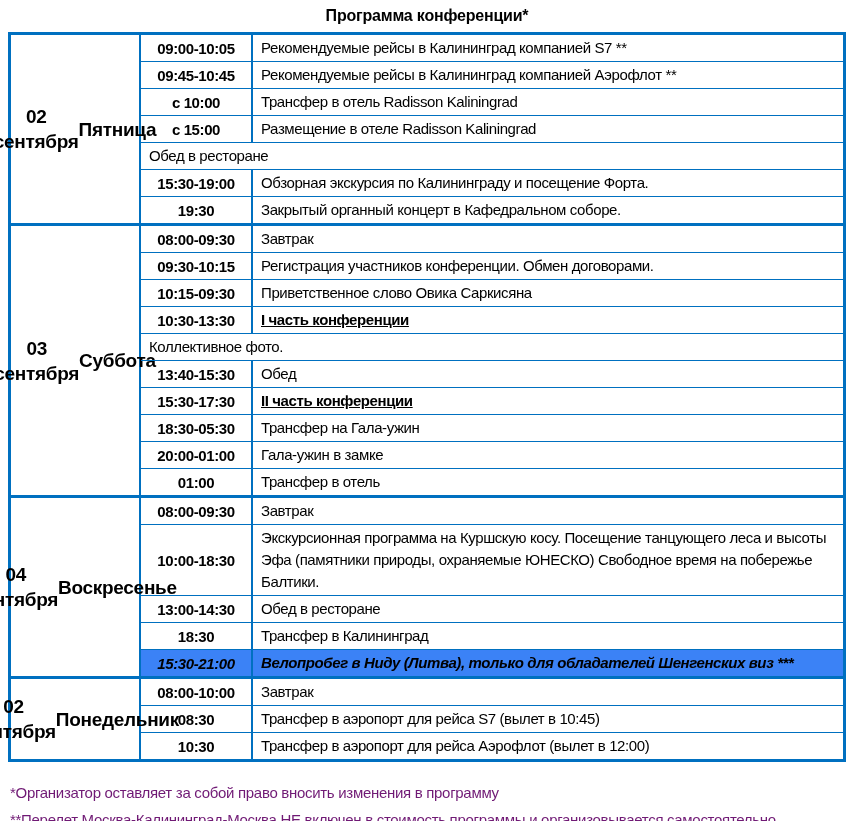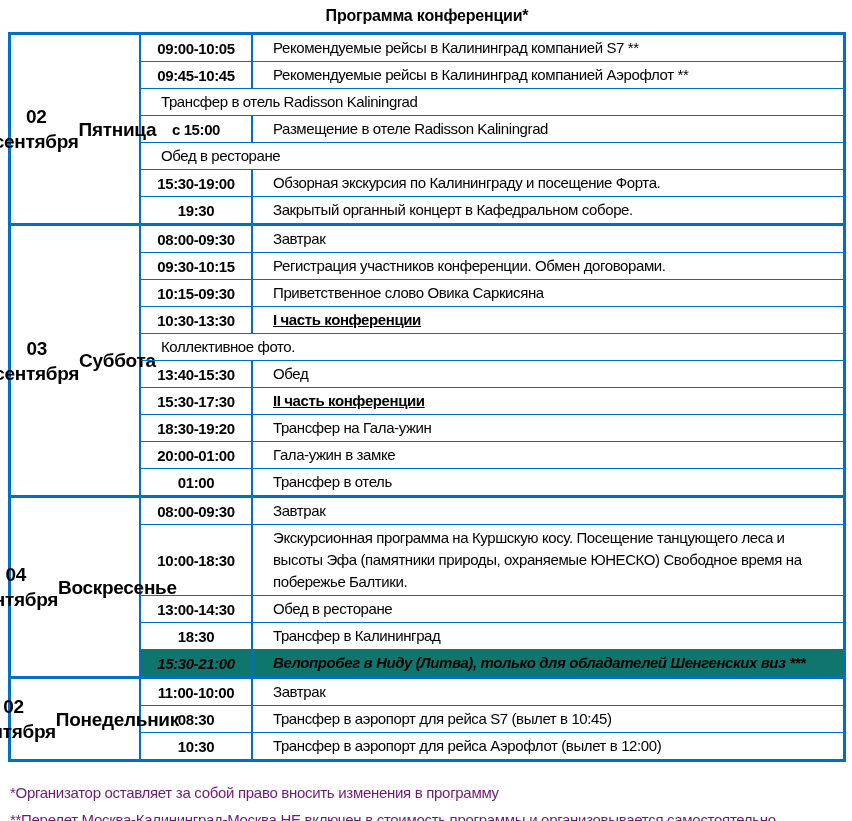--- a/index.html
+++ b/index.html
@@ -56,31 +56,31 @@
     font-weight: bold;
     font-size: 15px;
     letter-spacing: -0.4px;
     min-height: 26px;
     padding: 1px 2px;
   }
   .desc-cell {
     flex: 1;
     display: flex;
     align-items: center;
-    padding: 2px 20px;
+    padding: 2px 8px;
     font-size: 15px;
     letter-spacing: -0.4px;
     line-height: 22px;
     min-height: 26px;
   }
   .row.tall .desc-cell { min-height: 70px; }
   .row.underline .desc-cell { font-weight: bold; text-decoration: underline; }
   .row.highlight .time-cell,
   .row.highlight .desc-cell {
-    background: #0f766e;
+    background: #3b82f6;
     font-weight: bold;
     font-style: italic;
   }
 
   .footnotes { margin-top: 17px; padding-left: 2px; }
   .footnote {
     font-size: 15px;
     letter-spacing: -0.3px;
     line-height: 27px;
     color: #701a75;
@@ -101,20 +101,21 @@
         <div class="rows">
           <div class="row">
             <div class="time-cell">09:00-10:05</div>
             <div class="desc-cell">Рекомендуемые рейсы в Калининград компанией S7 **</div>
           </div>
           <div class="row">
             <div class="time-cell">09:45-10:45</div>
             <div class="desc-cell">Рекомендуемые рейсы в Калининград компанией Аэрофлот **</div>
           </div>
           <div class="row">
+            <div class="time-cell">с 10:00</div>
             <div class="desc-cell">Трансфер в отель Radisson Kaliningrad</div>
           </div>
           <div class="row">
             <div class="time-cell">с 15:00</div>
             <div class="desc-cell">Размещение в отеле Radisson Kaliningrad</div>
           </div>
           <div class="row">
             <div class="desc-cell">Обед в ресторане</div>
           </div>
           <div class="row">
@@ -154,21 +155,21 @@
           </div>
           <div class="row">
             <div class="time-cell">13:40-15:30</div>
             <div class="desc-cell">Обед</div>
           </div>
           <div class="row underline">
             <div class="time-cell">15:30-17:30</div>
             <div class="desc-cell">II часть конференции</div>
           </div>
           <div class="row">
-            <div class="time-cell">18:30-19:20</div>
+            <div class="time-cell">18:30-05:30</div>
             <div class="desc-cell">Трансфер на Гала-ужин</div>
           </div>
           <div class="row">
             <div class="time-cell">20:00-01:00</div>
             <div class="desc-cell">Гала-ужин в замке</div>
           </div>
           <div class="row">
             <div class="time-cell">01:00</div>
             <div class="desc-cell">Трансфер в отель</div>
           </div>
@@ -202,21 +203,21 @@
           </div>
         </div>
       </div>
       <div class="section">
         <div class="day-cell">
           <div>02 сентября</div>
           <div>Понедельник</div>
         </div>
         <div class="rows">
           <div class="row">
-            <div class="time-cell">11:00-10:00</div>
+            <div class="time-cell">08:00-10:00</div>
             <div class="desc-cell">Завтрак</div>
           </div>
           <div class="row">
             <div class="time-cell">08:30</div>
             <div class="desc-cell">Трансфер в аэропорт для рейса S7 (вылет в 10:45)</div>
           </div>
           <div class="row">
             <div class="time-cell">10:30</div>
             <div class="desc-cell">Трансфер в аэропорт для рейса Аэрофлот (вылет в 12:00)</div>
           </div>

